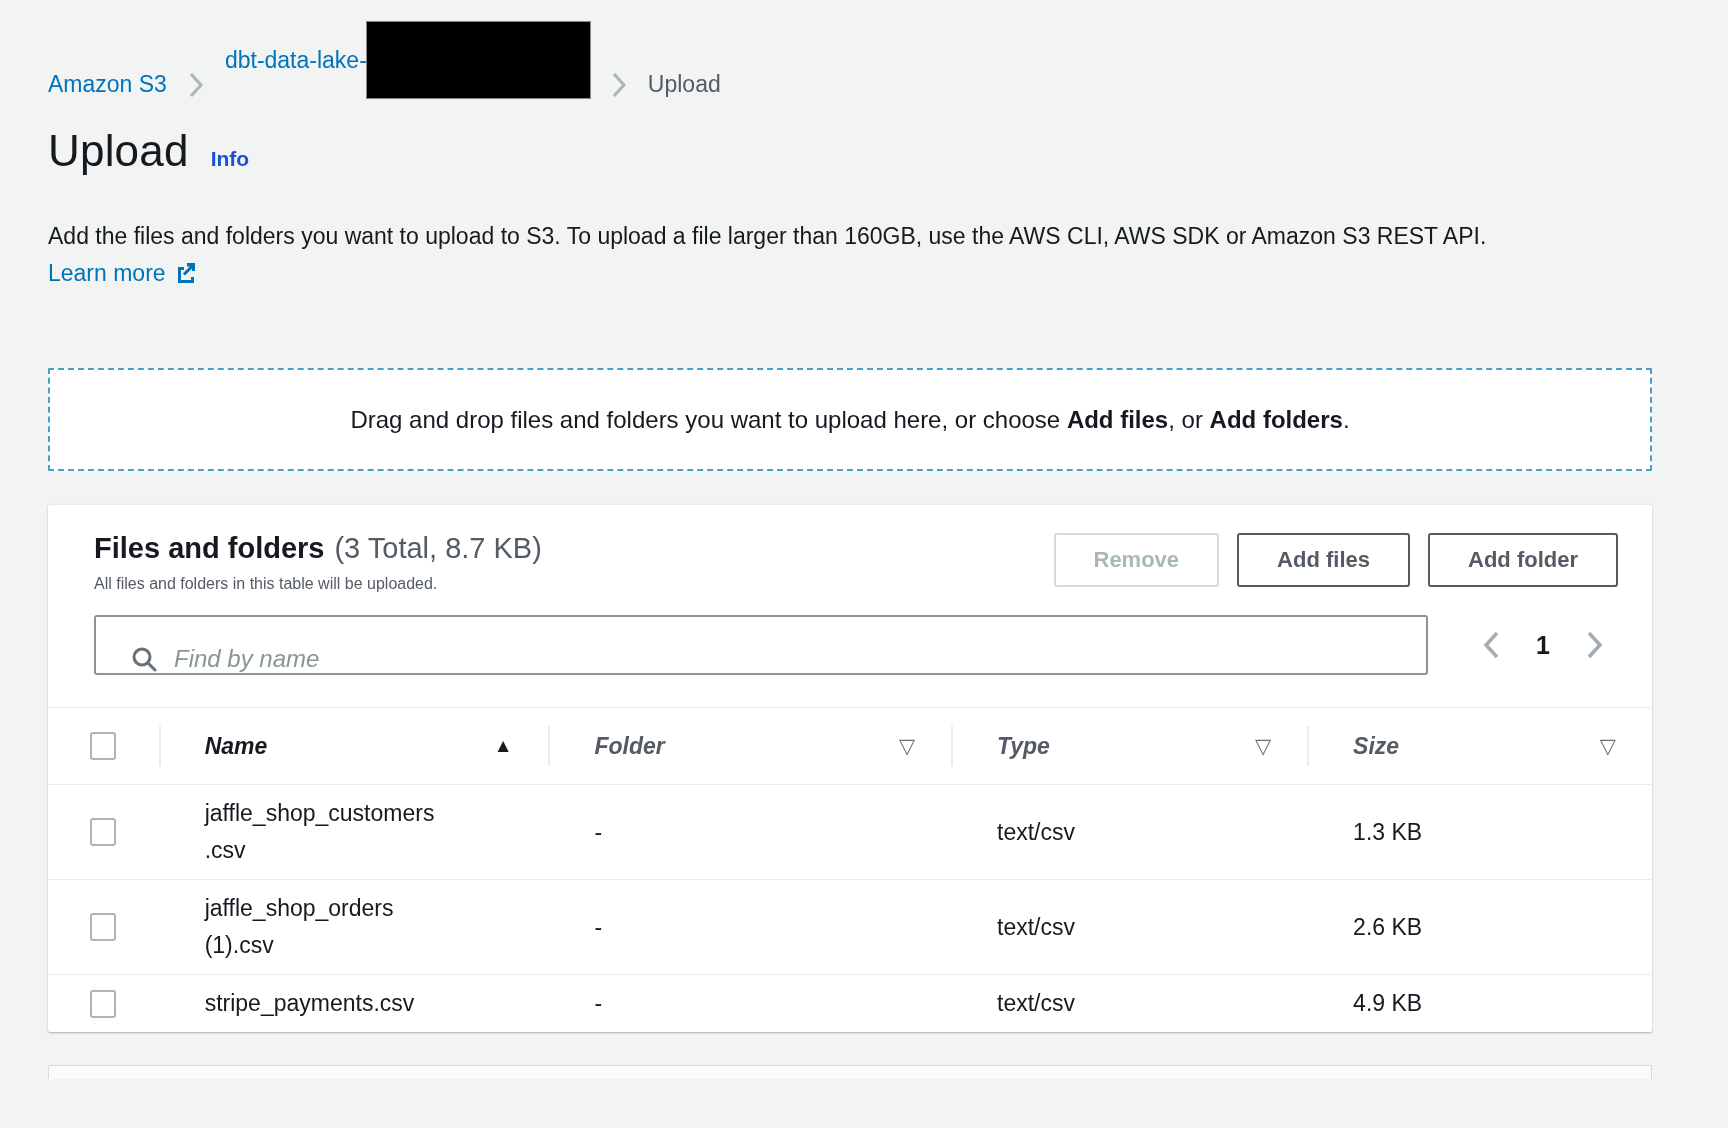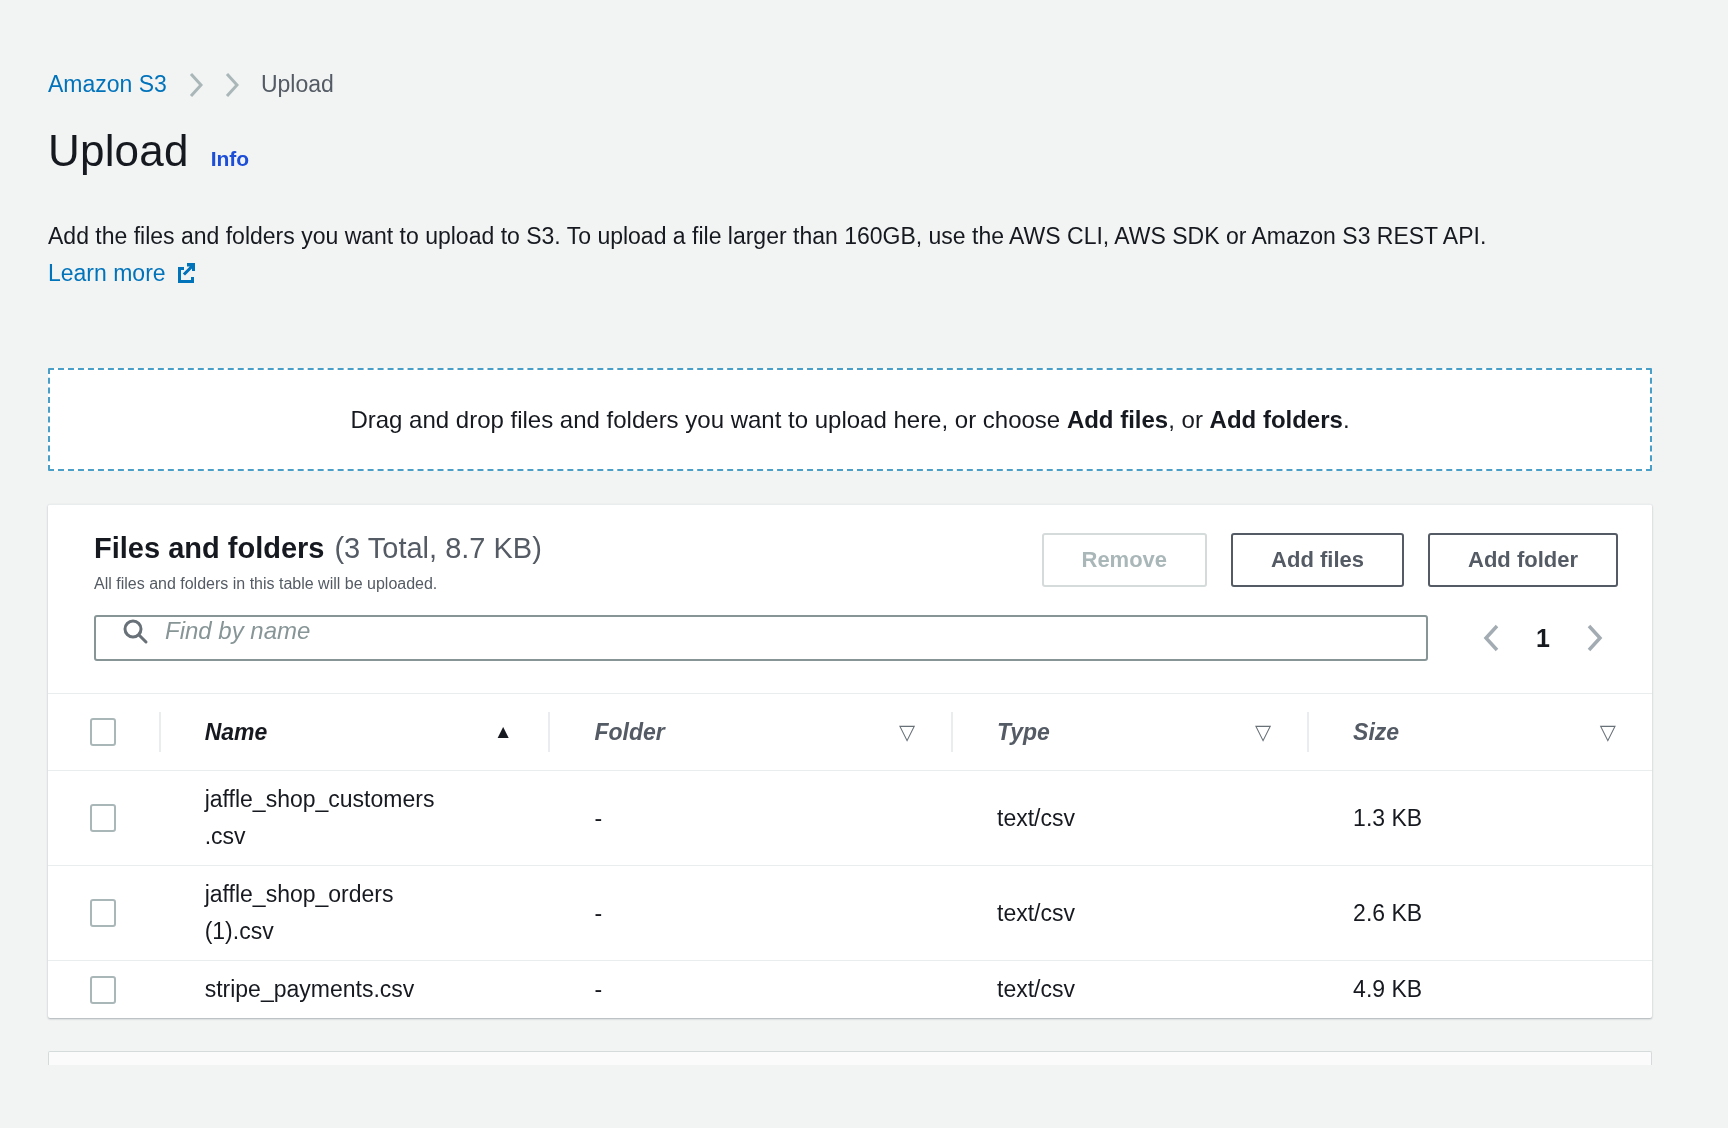--- a/index.html
+++ b/index.html
@@ -42,35 +42,35 @@
   .panel {
     margin-top: 33px; background: #fff; border-radius: 2px;
     border-top: 1px solid #eaeded;
     box-shadow: 0 1px 2px 0 rgba(0,28,36,0.3);
   }
   .panel-header { padding: 26px 34px 0 46px; display: flex; justify-content: space-between; align-items: flex-start; }
   .panel-title { font-size: 29px; line-height: 34px; }
   .panel-title .t-bold { font-weight: 700; color: #16191f; }
   .panel-title .t-count { font-weight: 400; color: #545b64; margin-left: 10px; }
   .panel-subtitle { margin-top: 10px; font-size: 16px; color: #545b64; }
-  .actions { display: flex; gap: 24px; margin-top: 2px; }
+  .actions { display: flex; gap: 18px; margin-top: 2px; }
   .btn {
     font-family: inherit; font-size: 22px; font-weight: 700;
     background: #fff; color: #545b64;
     border: 2px solid #545b64; border-radius: 3px;
     padding: 12px 38px; cursor: pointer; white-space: nowrap;
   }
   .btn:disabled { color: #aab7b8; border-color: #d5dbdb; cursor: default; }
 
   
   .toolbar { margin-top: 22px; padding: 0 46px 32px 46px; display: flex; align-items: center; }
   .search {
-    flex: 1 1 auto; max-width: 1338px; height: 46px;
+    flex: 1 1 auto; max-width: 1338px; height: 60px;
     border: 2px solid #879596; border-radius: 3px; background: #fff;
-    display: flex; align-items: flex-start; padding: 0 25px;
+    display: flex; align-items: flex-end; padding: 0 34px;
   }
   .search-icon { width: 28px; height: 28px; flex: 0 0 auto; }
   .search input {
     border: none; outline: none; flex: 1; margin-left: 16px;
     font-family: inherit; font-size: 24px; color: #16191f; background: transparent;
   }
   .search input::placeholder { color: #879596; font-style: italic; }
   .pagination { display: flex; align-items: center; gap: 34px; margin-left: 52px; }
   .page-chevron { width: 22px; height: 30px; stroke: #a4acb3; stroke-width: 3.5; fill: none; cursor: pointer; }
   .page-num { font-size: 25px; font-weight: 700; color: #16191f; }
@@ -110,20 +110,24 @@
 </head>
 <body>
 
 <div class="page">
 
   <nav class="breadcrumb">
     <a href="#">Amazon S3</a>
     <svg class="crumb-sep" viewBox="0 0 14 26">
         <polyline points="2,2 12,13 2,24"></polyline>
       </svg>
+    <span class="bucket-wrap">
+      <a href="#">dbt-data-lake-</a>
+      <span class="redaction"></span>
+    </span>
     <svg class="crumb-sep" viewBox="0 0 14 26">
         <polyline points="2,2 12,13 2,24"></polyline>
       </svg>
     <span class="crumb-current">Upload</span>
   </nav>
 
   <div class="title-row">
     <h1>Upload</h1>
     <a href="#" class="info-link">Info</a>
   </div>

